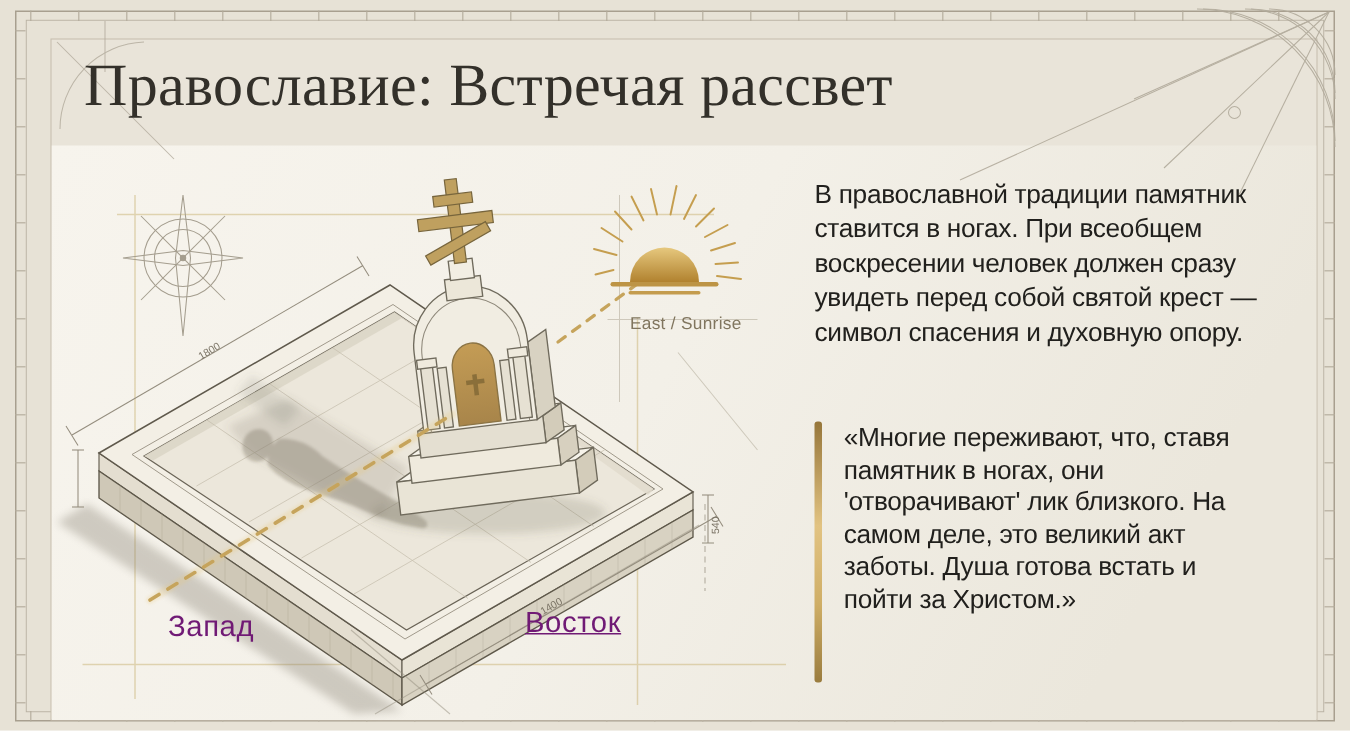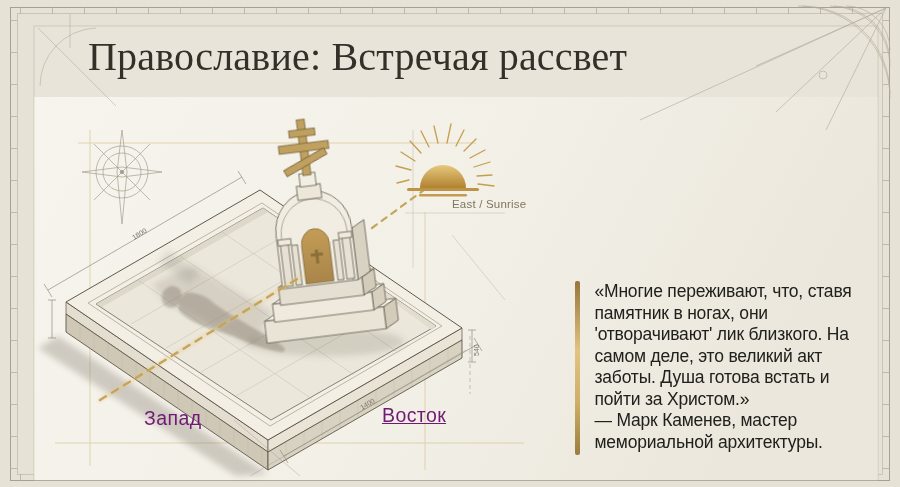--- a/index.html
+++ b/index.html
@@ -3,21 +3,21 @@
 <meta charset="utf-8">
 <style>
   html,body{margin:0;padding:0;}
   .stage{
     position:relative;width:900px;height:487px;overflow:hidden;
     background:#e7e2d6;
     font-family:"Liberation Sans",sans-serif;
     color:#242320;
   }
   svg{position:absolute;left:0;top:0;display:block;}
-  .txt{position:absolute;margin-left:32px;}
+  .txt{position:absolute;}
   .title{
     left:56px;top:33px;width:700px;
     font-family:"Liberation Serif",serif;
     font-size:40px;font-weight:400;letter-spacing:.2px;color:#33302a;
   }
   .para{
     left:543px;top:118px;width:338px;
     font-size:17.5px;line-height:23px;letter-spacing:-.2px;color:#21201d;
   }
   .quote-wrap{left:543px;top:281px;width:298px;display:flex;}
@@ -25,21 +25,21 @@
     width:4.5px;height:174px;flex:0 0 4.5px;border-radius:2px;
     background:linear-gradient(180deg,#96763a 0%,#e2c382 40%,#cfae66 70%,#9a7c3e 100%);
   }
   .quote-text{
     margin-left:15px;width:322px;
     font-size:17.5px;line-height:21.5px;letter-spacing:-.2px;color:#21201d;
   }
   .compass-label{font-size:19.5px;letter-spacing:.4px;color:#701a75;}
   .west-label{left:112px;top:407px;}
   .east-label{left:350px;top:404px;text-decoration:underline;}
-  .sun-label{left:420px;top:198px;font-size:11.5px;color:#80755e;letter-spacing:.2px;text-align:right;}
+  .sun-label{left:420px;top:210px;font-size:11.5px;color:#80755e;letter-spacing:.2px;text-align:right;}
 </style>
 </head>
 <body>
 
 <div class="stage">
 
   <svg width="900" height="487" viewBox="0 0 900 487">
     <defs>
       <linearGradient id="cardGrad" x1="0" y1="0" x2="1" y2="0.25">
         <stop offset="0" stop-color="#f7f4ed"></stop>
@@ -290,26 +290,26 @@
     </g>
     <g fill="#7b7466" font-family="Liberation Sans, sans-serif" font-size="7">
       <text transform="translate(134,240) rotate(-30.5)">1800</text>
       <text transform="translate(362,410) rotate(-30)">1400</text>
       <text transform="translate(479,356) rotate(-90)">540</text>
     </g>
   </svg>
 
   <div class="txt title">Православие: Встречая рассвет</div>
 
+  <div class="txt para">В православной традиции памятник ставится в ногах. При всеобщем воскресении человек должен сразу увидеть перед собой святой крест — символ спасения и духовную опору.</div>
 
   <div class="txt quote-wrap">
     <div class="quote-bar"></div>
     <div class="quote-text">
       <span>«Многие переживают, что, ставя памятник в ногах, они 'отворачивают' лик близкого. На самом деле, это великий акт заботы. Душа готова встать и пойти за Христом.»</span><br>
-      <span>— Марк Каменев, мастер мемориальной архитектуры.</span>
     </div>
   </div>
 
   <div class="txt compass-label west-label">Запад</div>
   <div class="txt compass-label east-label">Восток</div>
   <div class="txt sun-label">East / Sunrise</div>
 
 </div>
 
 </body></html>

